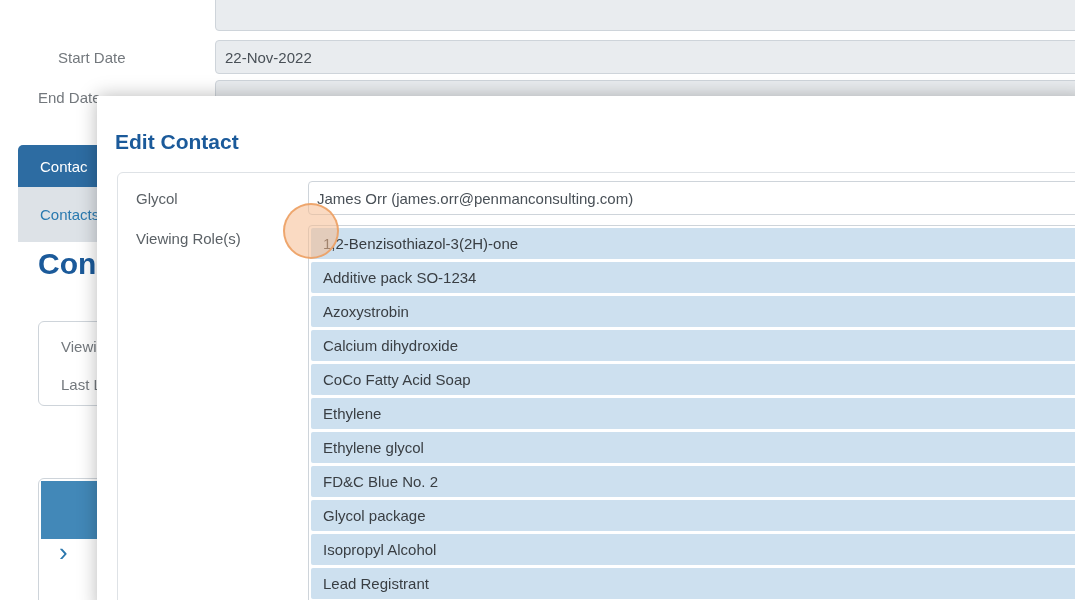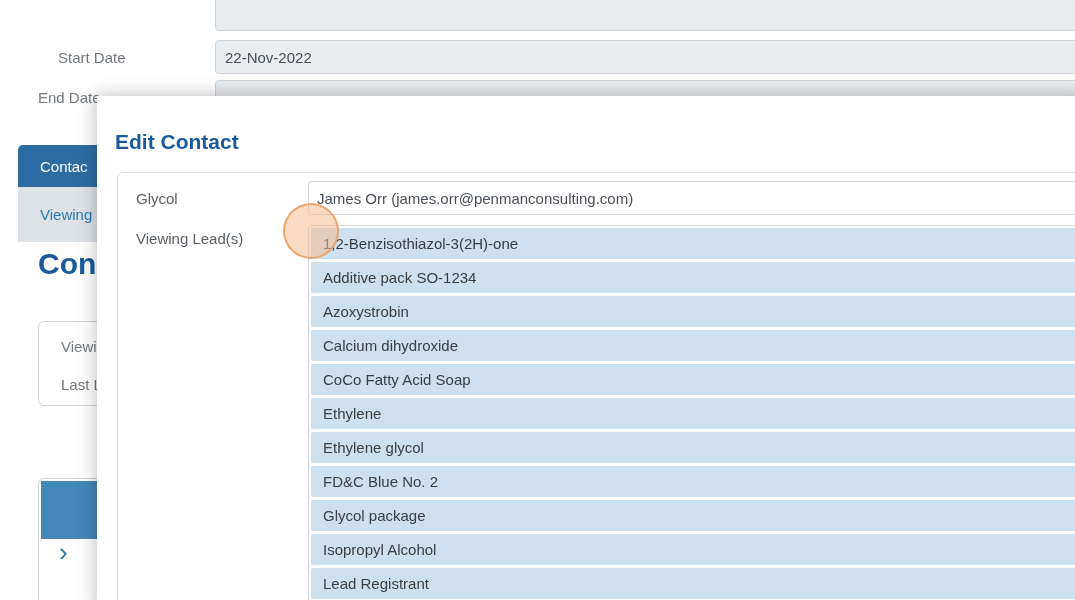--- a/index.html
+++ b/index.html
@@ -72,21 +72,21 @@
   <div class="abs bg-field field-top"></div>
 
   <div class="abs bg-label lbl-start">Start Date</div>
   <div class="abs bg-field field-start">22-Nov-2022</div>
 
   <div class="abs bg-label lbl-end">End Date</div>
   <div class="abs bg-field field-end"></div>
 
   <div class="abs tab-active">Contac</div>
   <div class="abs tab-sub">
-    <span>Viewing</span>
+    <span>Contacts</span>
   </div>
 
   <div class="abs page-heading">Con</div>
 
   <div class="abs info-panel">
     <div class="row1 bg-label">Viewi</div>
     <div class="row2 bg-label">Last L</div>
   </div>
 
   <div class="abs bottom-card">
@@ -95,21 +95,21 @@
   </div>
 </div>
 
 <div class="modal">
   <div class="modal-title">Edit Contact</div>
 
   <div class="form-box">
     <div class="form-label lbl-contact">Glycol</div>
     <input class="contact-input" type="text" value="James Orr (james.orr@penmanconsulting.com)" style="">
 
-    <div class="form-label lbl-roles">Viewing Lead(s)</div>
+    <div class="form-label lbl-roles">Viewing Role(s)</div>
 
     <div class="role-select">
 
     <div class="role-option">1,2-Benzisothiazol-3(2H)-one</div>
         <div class="role-option">Additive pack SO-1234</div>
         <div class="role-option">Azoxystrobin</div>
         <div class="role-option">Calcium dihydroxide</div>
         <div class="role-option">CoCo Fatty Acid Soap</div>
         <div class="role-option">Ethylene</div>
         <div class="role-option">Ethylene glycol</div>

